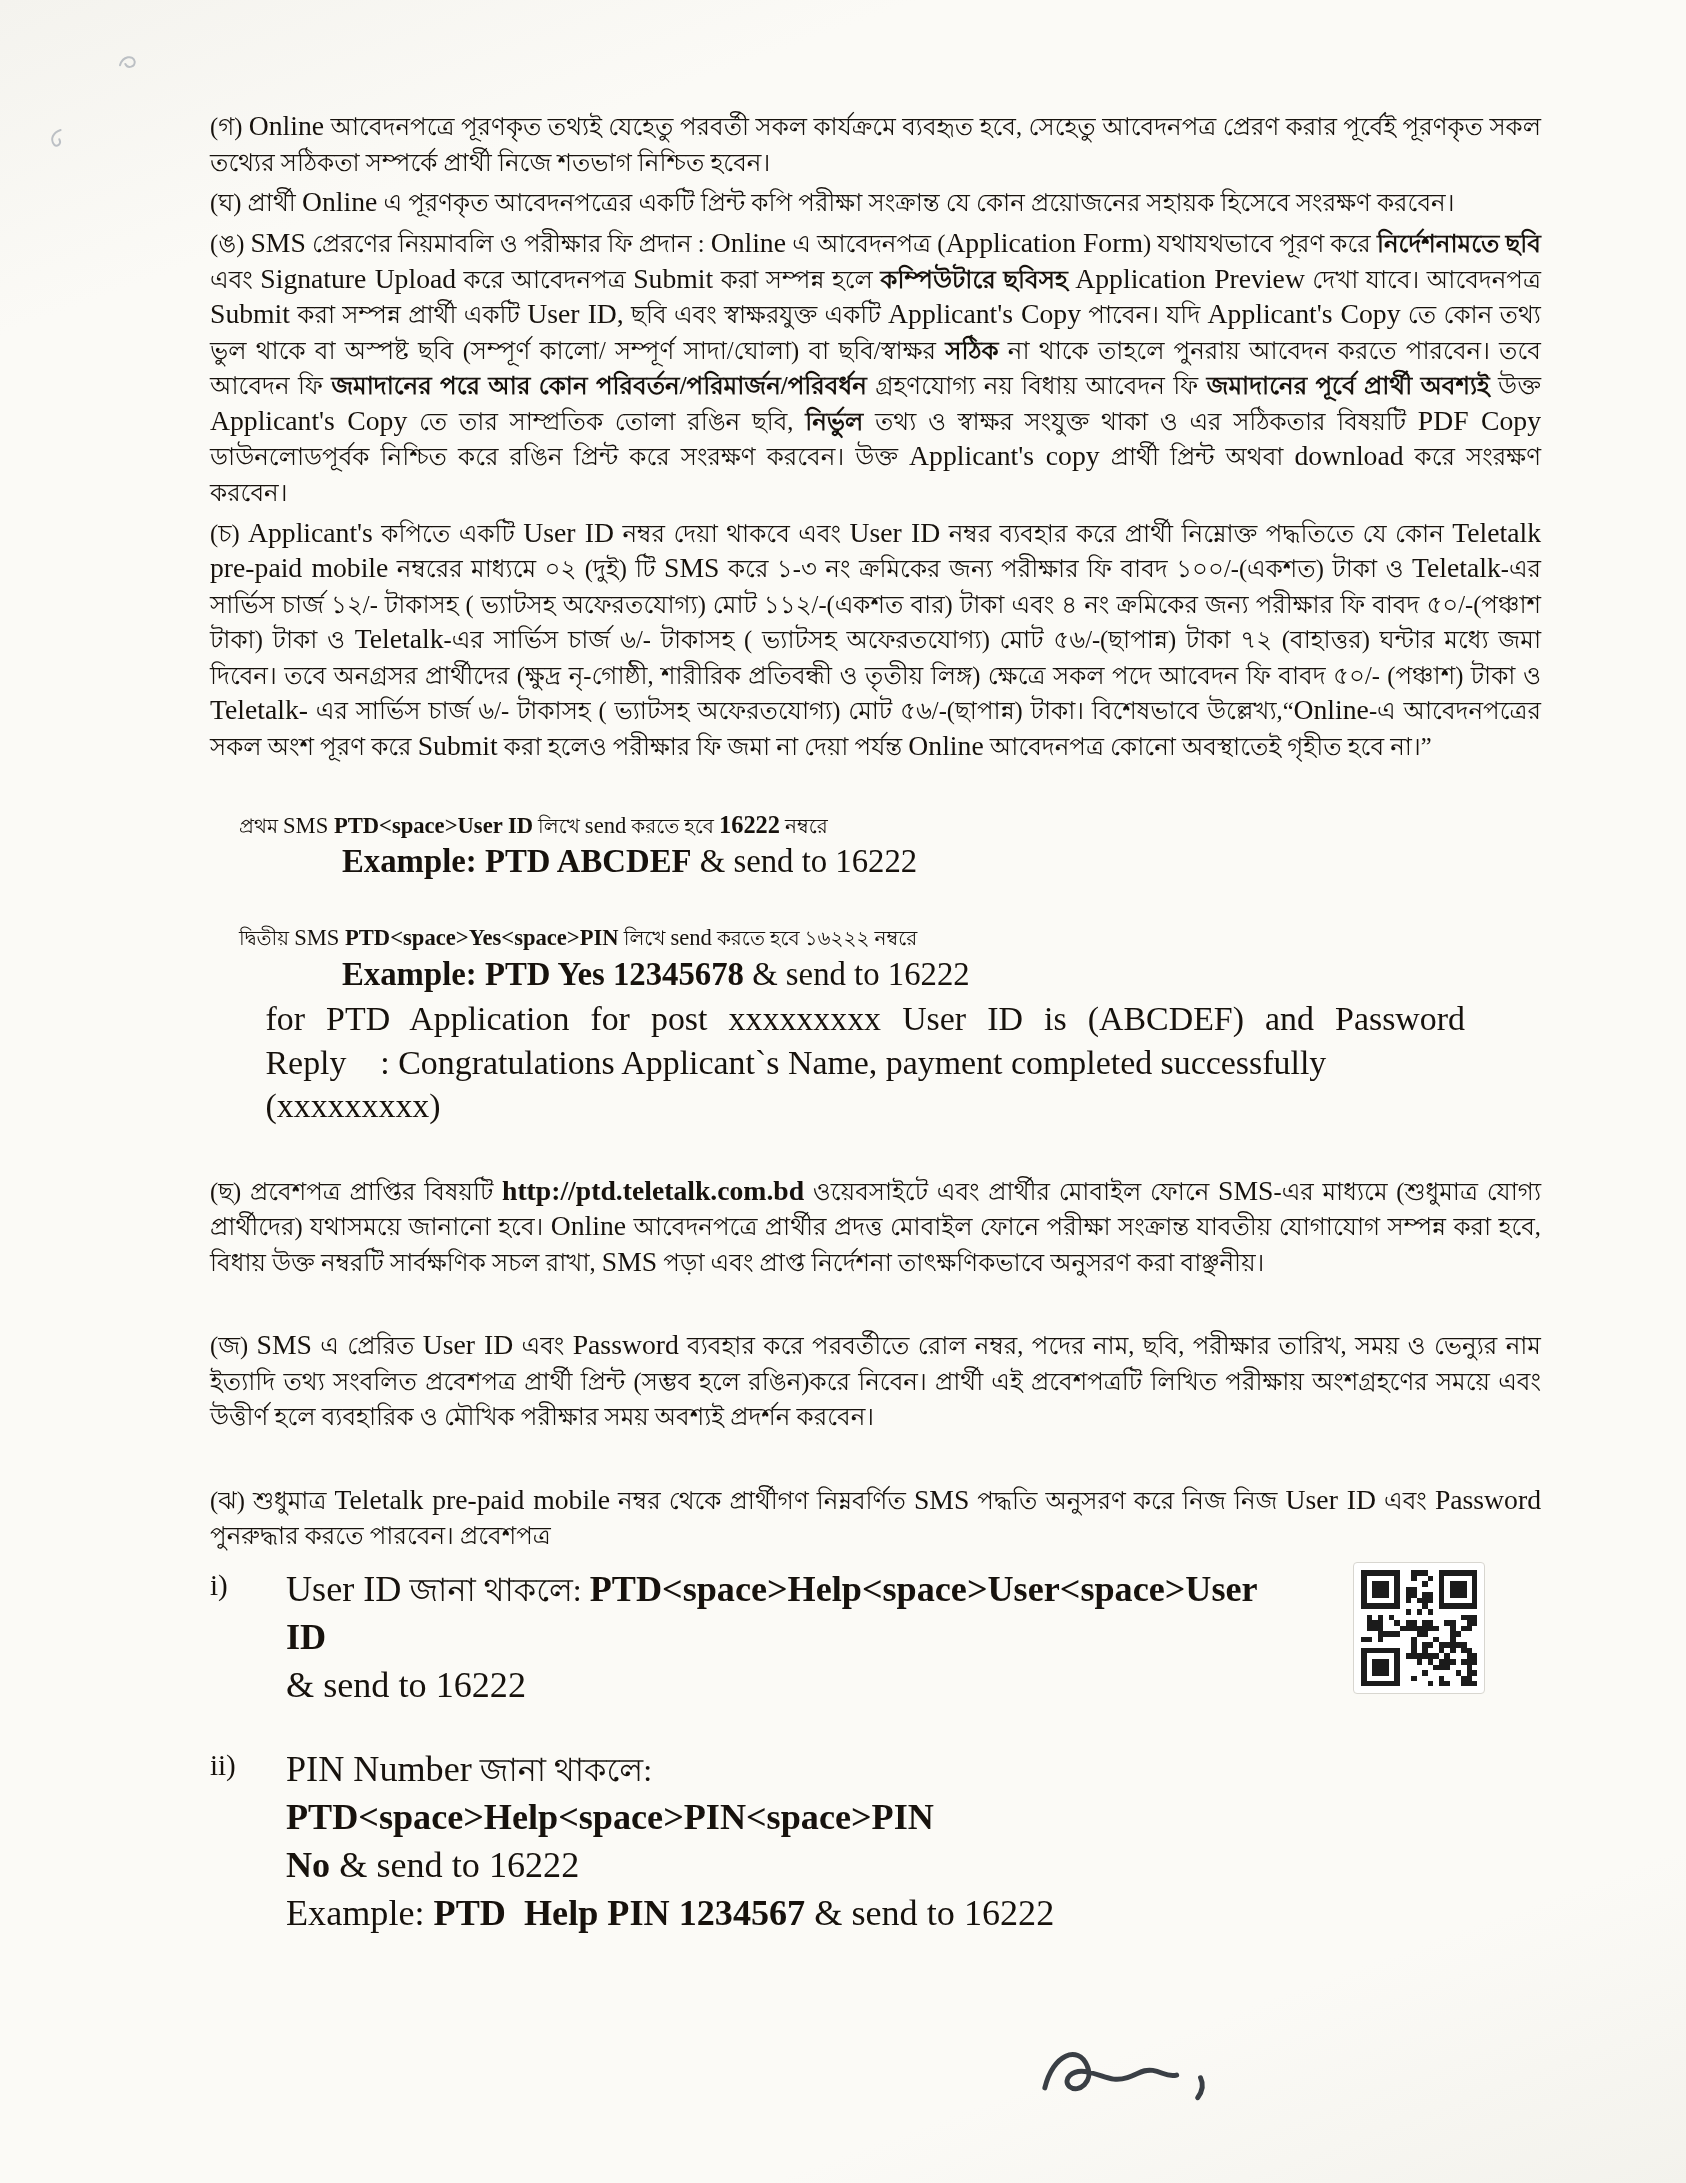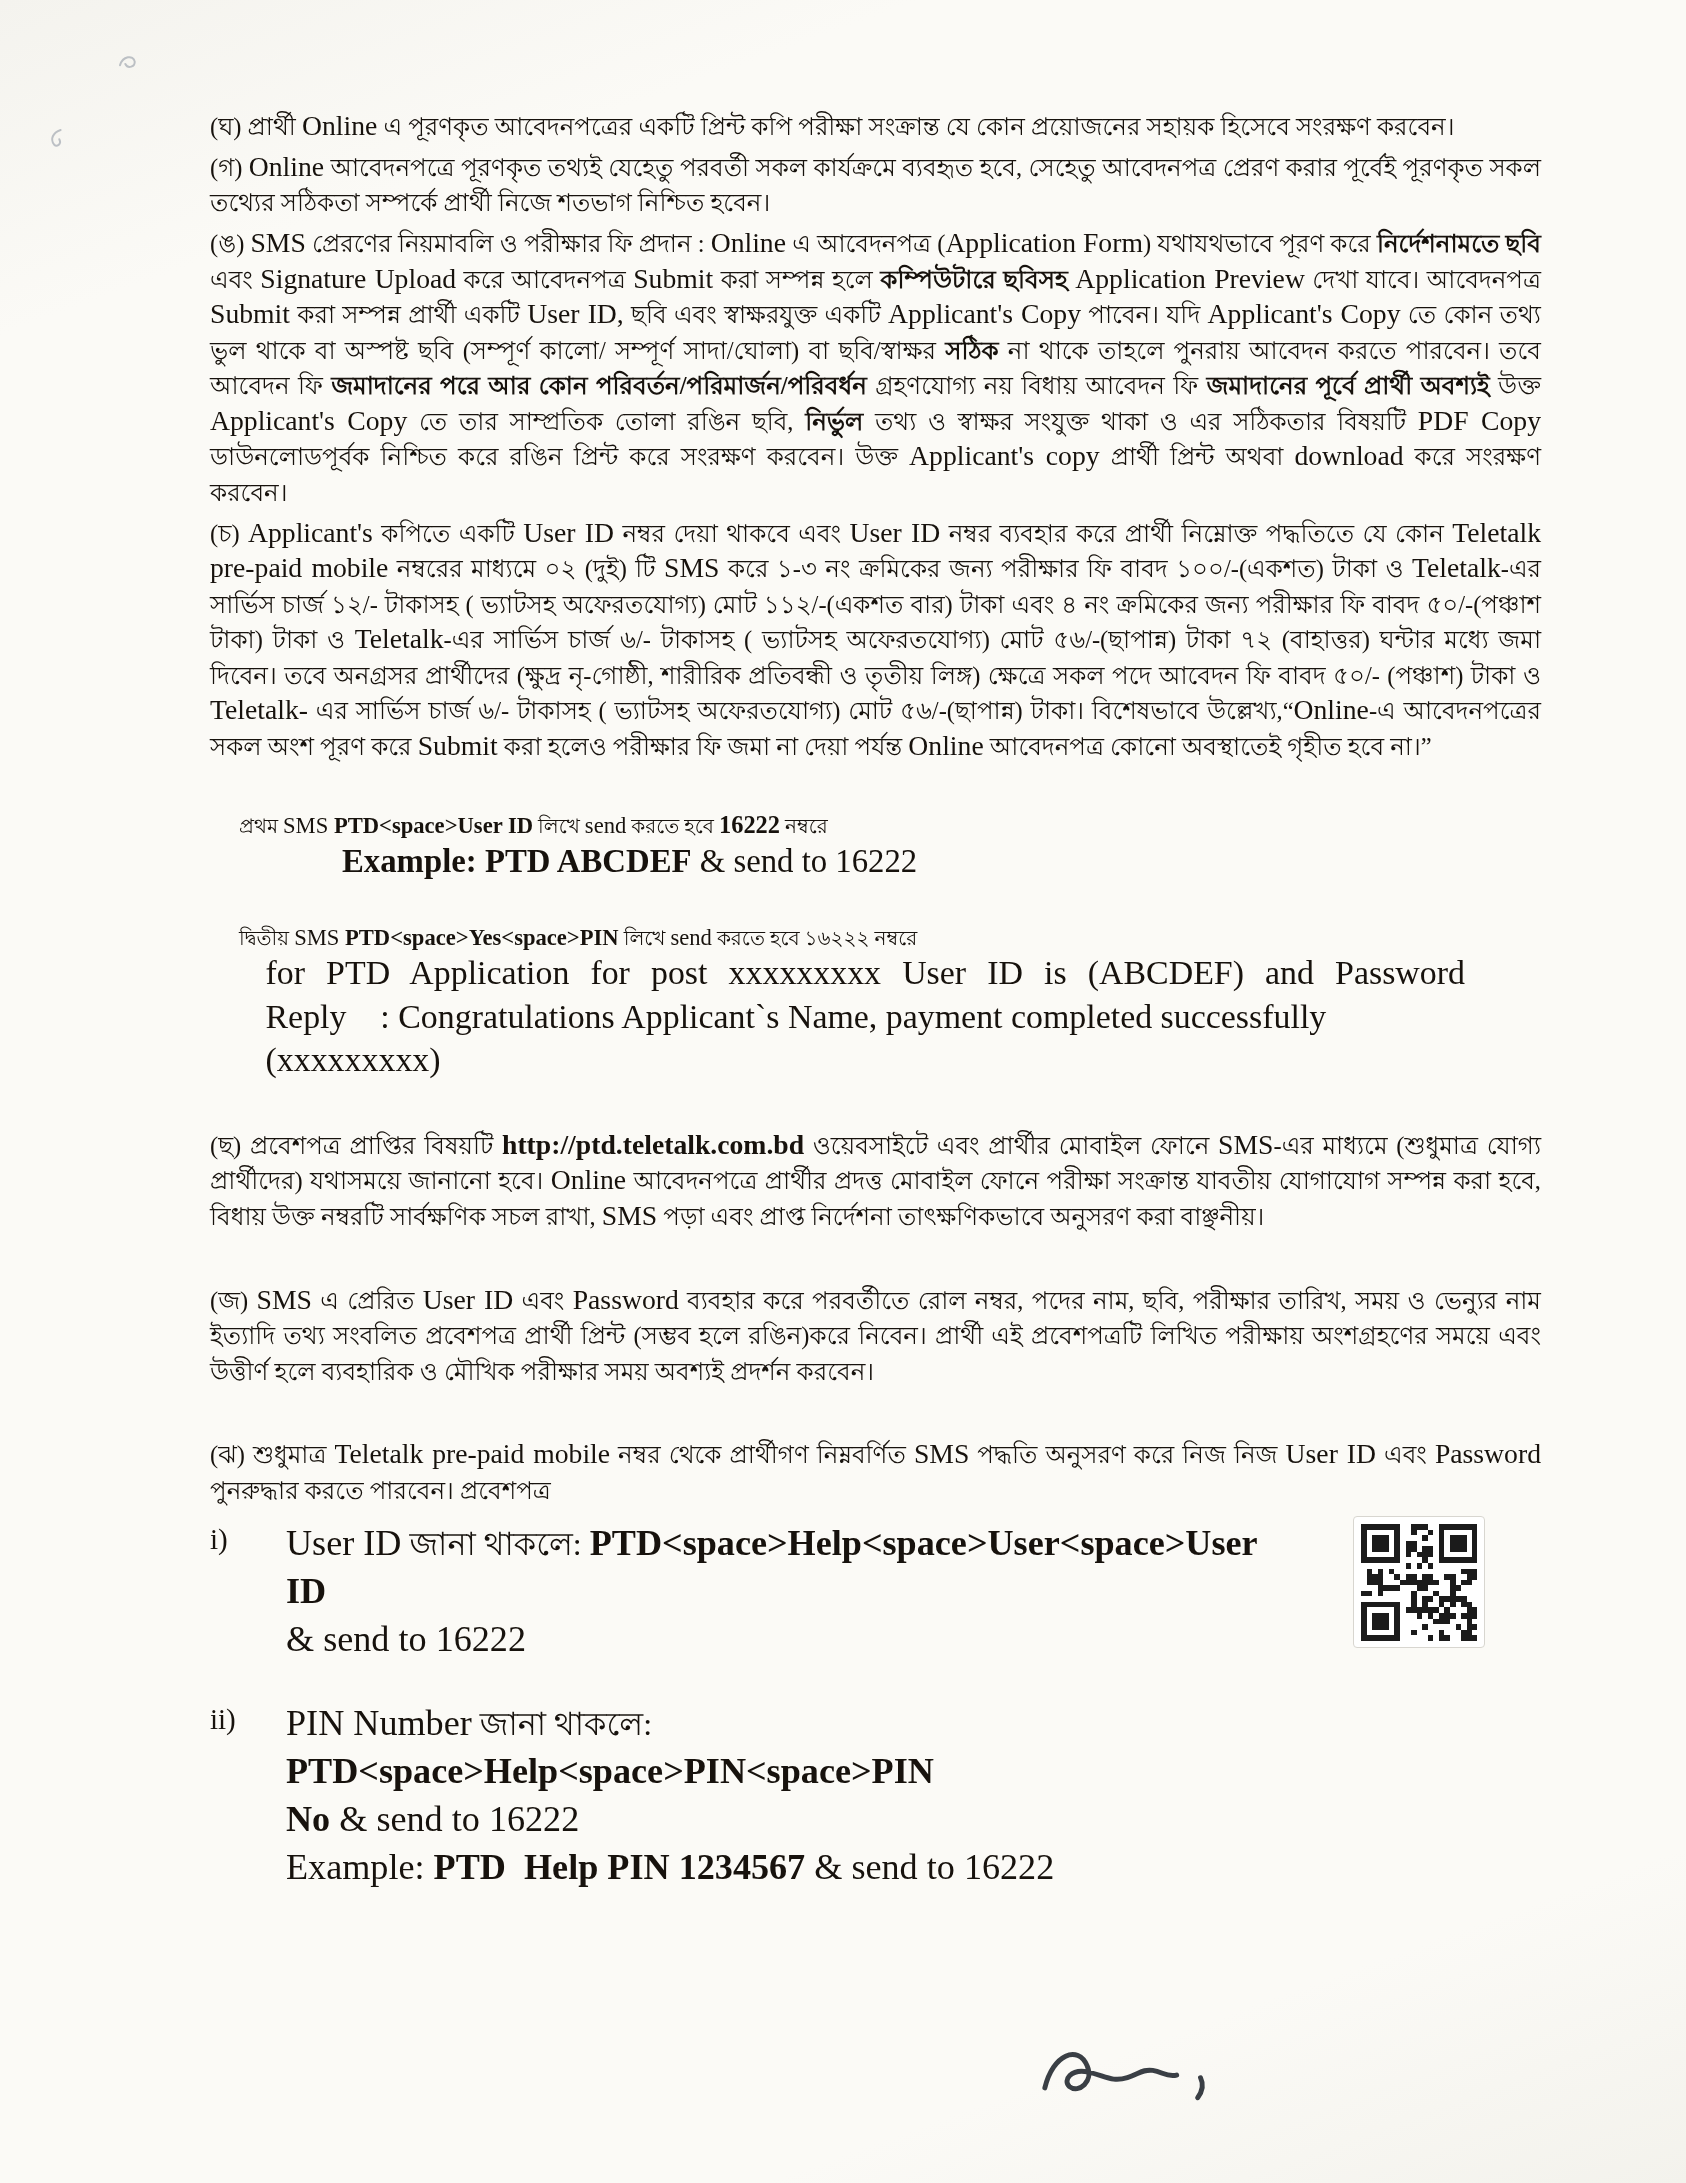--- a/index.html
+++ b/index.html
@@ -51,32 +51,33 @@
 
   <svg class="artifact artifact-1" viewBox="0 0 36 30">
     <path d="M6 20 C 10 6, 26 4, 28 14 C 29 22, 18 26, 14 18"></path>
   </svg>
   <svg class="artifact artifact-2" viewBox="0 0 30 34">
     <path d="M22 6 C 10 10, 6 20, 12 28 C 16 32, 24 28, 20 20"></path>
   </svg>
 
   <div class="content">
 
+    <p class="para"><span>(গ) </span><span class="en">Online</span><span> আবেদনপত্রে পূরণকৃত তথ্যই যেহেতু পরবর্তী সকল কার্যক্রমে ব্যবহৃত হবে, সেহেতু আবেদনপত্র প্রেরণ করার পূর্বেই পূরণকৃত সকল তথ্যের সঠিকতা সম্পর্কে প্রার্থী নিজে শতভাগ নিশ্চিত হবেন।</span></p>
     <p class="para"><span>(ঘ) প্রার্থী </span><span class="en">Online</span><span> এ পূরণকৃত আবেদনপত্রের একটি প্রিন্ট কপি পরীক্ষা সংক্রান্ত যে কোন প্রয়োজনের সহায়ক হিসেবে সংরক্ষণ করবেন।</span></p>
-    <p class="para"><span>(গ) </span><span class="en">Online</span><span> আবেদনপত্রে পূরণকৃত তথ্যই যেহেতু পরবর্তী সকল কার্যক্রমে ব্যবহৃত হবে, সেহেতু আবেদনপত্র প্রেরণ করার পূর্বেই পূরণকৃত সকল তথ্যের সঠিকতা সম্পর্কে প্রার্থী নিজে শতভাগ নিশ্চিত হবেন।</span></p>
     <p class="para"><span>(ঙ) </span><span class="en">SMS</span><span> প্রেরণের নিয়মাবলি ও পরীক্ষার ফি প্রদান : </span><span class="en">Online</span><span> এ আবেদনপত্র (</span><span class="en">Application Form</span><span>) যথাযথভাবে পূরণ করে </span><span class="b">নির্দেশনামতে ছবি</span><span> এবং </span><span class="en">Signature Upload</span><span> করে আবেদনপত্র </span><span class="en">Submit</span><span> করা সম্পন্ন হলে </span><span class="b">কম্পিউটারে ছবিসহ</span><span> </span><span class="en">Application Preview</span><span> দেখা যাবে। আবেদনপত্র </span><span class="en">Submit</span><span> করা সম্পন্ন প্রার্থী একটি </span><span class="en">User ID,</span><span> ছবি এবং স্বাক্ষরযুক্ত একটি </span><span class="en">Applicant's Copy</span><span> পাবেন। যদি </span><span class="en">Applicant's Copy</span><span> তে কোন তথ্য ভুল থাকে বা অস্পষ্ট ছবি (সম্পূর্ণ কালো/ সম্পূর্ণ সাদা/ঘোলা) বা ছবি/স্বাক্ষর </span><span class="b">সঠিক</span><span> না থাকে তাহলে পুনরায় আবেদন করতে পারবেন। তবে আবেদন ফি </span><span class="b">জমাদানের পরে আর কোন </span><span class="b">পরিবর্তন/পরিমার্জন/পরিবর্ধন</span><span> গ্রহণযোগ্য নয় বিধায় আবেদন ফি </span><span class="b">জমাদানের পূর্বে প্রার্থী অবশ্যই</span><span> উক্ত </span><span class="en">Applicant's Copy</span><span> তে তার সাম্প্রতিক তোলা রঙিন ছবি, </span><span class="b">নির্ভুল</span><span> তথ্য ও স্বাক্ষর সংযুক্ত থাকা ও এর সঠিকতার বিষয়টি </span><span class="en">PDF Copy</span><span> ডাউনলোডপূর্বক নিশ্চিত করে রঙিন প্রিন্ট করে সংরক্ষণ করবেন। উক্ত </span><span class="en">Applicant's copy</span><span> প্রার্থী প্রিন্ট অথবা </span><span class="en">download</span><span> করে সংরক্ষণ করবেন।</span></p>
     <p class="para para-gap"><span>(চ) </span><span class="en">Applicant's</span><span> কপিতে একটি </span><span class="en">User ID</span><span> নম্বর দেয়া থাকবে এবং </span><span class="en">User ID</span><span> নম্বর ব্যবহার করে প্রার্থী নিম্নোক্ত পদ্ধতিতে যে কোন </span><span class="en">Teletalk pre-paid mobile</span><span> নম্বরের মাধ্যমে ০২ (দুই) টি </span><span class="en">SMS</span><span> করে ১-৩ নং ক্রমিকের জন্য পরীক্ষার ফি বাবদ ১০০/-(একশত) টাকা ও </span><span class="en">Teletalk</span><span>-এর সার্ভিস চার্জ ১২/- টাকাসহ ( ভ্যাটসহ অফেরতযোগ্য) মোট ১১২/-(একশত বার) টাকা  এবং ৪ নং ক্রমিকের জন্য পরীক্ষার ফি বাবদ ৫০/-(পঞ্চাশ টাকা) টাকা ও </span><span class="en">Teletalk</span><span>-এর সার্ভিস চার্জ ৬/- টাকাসহ ( ভ্যাটসহ অফেরতযোগ্য) মোট ৫৬/-(ছাপান্ন) টাকা  ৭২ (বাহাত্তর) ঘন্টার মধ্যে জমা দিবেন। তবে অনগ্রসর প্রার্থীদের (ক্ষুদ্র নৃ-গোষ্ঠী, শারীরিক প্রতিবন্ধী ও তৃতীয় লিঙ্গ) ক্ষেত্রে সকল পদে আবেদন ফি বাবদ ৫০/- (পঞ্চাশ) টাকা ও </span><span class="en">Teletalk-</span><span> এর সার্ভিস  চার্জ  ৬/- টাকাসহ ( ভ্যাটসহ অফেরতযোগ্য) মোট ৫৬/-(ছাপান্ন) টাকা।  বিশেষভাবে উল্লেখ্য,“</span><span class="en">Online</span><span>-এ আবেদনপত্রের সকল অংশ পূরণ করে </span><span class="en">Submit</span><span> করা হলেও পরীক্ষার ফি জমা না দেয়া পর্যন্ত </span><span class="en">Online</span><span> আবেদনপত্র কোনো অবস্থাতেই গৃহীত হবে না।”</span></p>
 
     <div class="sms-block">
       <div class="sms-intro"><span>প্রথম </span><span class="en">SMS </span><span class="en b">PTD&lt;space&gt;User ID</span><span> লিখে </span><span class="en">send</span><span> করতে হবে </span><span class="en b big">16222</span><span> নম্বরে</span></div>
       <div class="sms-example"><span class="en b">Example: </span><span class="en b">PTD ABCDEF</span><span class="en"> &amp; send to 16222</span></div>
     </div>
 
     <div class="sms-block">
       <div class="sms-intro"><span>দ্বিতীয় </span><span class="en">SMS </span><span class="en b">PTD&lt;space&gt;Yes&lt;space&gt;PIN</span><span> লিখে </span><span class="en">send</span><span> করতে হবে ১৬২২২ নম্বরে</span></div>
+      <div class="sms-example"><span class="en b">Example: </span><span class="en b">PTD Yes 12345678</span><span class="en"> &amp; send to 16222</span></div>
       <div class="sms-reply">
         <div class="line ws"><span class="en">for PTD Application for post xxxxxxxxx User ID is (ABCDEF) and Password</span></div>
         <div class="line"><span class="en">Reply    : Congratulations Applicant`s Name, payment completed successfully</span></div>
         <div class="line"><span class="en">(xxxxxxxxx)</span></div>
       </div>
     </div>
 
     <p class="para para-gap"><span>(ছ) প্রবেশপত্র প্রাপ্তির বিষয়টি </span><span class="en b u">http://ptd.teletalk.com.bd</span><span> ওয়েবসাইটে এবং প্রার্থীর মোবাইল ফোনে </span><span class="en">SMS</span><span>-এর মাধ্যমে (শুধুমাত্র যোগ্য প্রার্থীদের) যথাসময়ে জানানো হবে। </span><span class="en">Online</span><span> আবেদনপত্রে প্রার্থীর প্রদত্ত মোবাইল ফোনে পরীক্ষা সংক্রান্ত যাবতীয় যোগাযোগ সম্পন্ন করা হবে, বিধায় উক্ত নম্বরটি সার্বক্ষণিক সচল রাখা, </span><span class="en">SMS</span><span> পড়া এবং প্রাপ্ত নির্দেশনা তাৎক্ষণিকভাবে অনুসরণ করা বাঞ্ছনীয়।</span></p>
     <p class="para para-gap"><span>(জ) </span><span class="en">SMS</span><span> এ প্রেরিত </span><span class="en">User ID</span><span> এবং </span><span class="en">Password</span><span> ব্যবহার করে পরবর্তীতে রোল নম্বর, পদের নাম, ছবি, পরীক্ষার তারিখ, সময় ও ভেন্যুর নাম ইত্যাদি তথ্য সংবলিত প্রবেশপত্র প্রার্থী প্রিন্ট (সম্ভব হলে রঙিন)করে নিবেন। প্রার্থী এই প্রবেশপত্রটি লিখিত পরীক্ষায় অংশগ্রহণের সময়ে এবং উত্তীর্ণ হলে ব্যবহারিক ও মৌখিক পরীক্ষার সময় অবশ্যই প্রদর্শন করবেন।</span></p>
     <p class="para para-gap-sm"><span>(ঝ) শুধুমাত্র </span><span class="en">Teletalk pre-paid mobile</span><span> নম্বর থেকে প্রার্থীগণ নিম্নবর্ণিত </span><span class="en">SMS</span><span> পদ্ধতি অনুসরণ করে নিজ নিজ </span><span class="en">User ID</span><span> এবং </span><span class="en">Password</span><span> পুনরুদ্ধার করতে পারবেন। প্রবেশপত্র</span></p>

